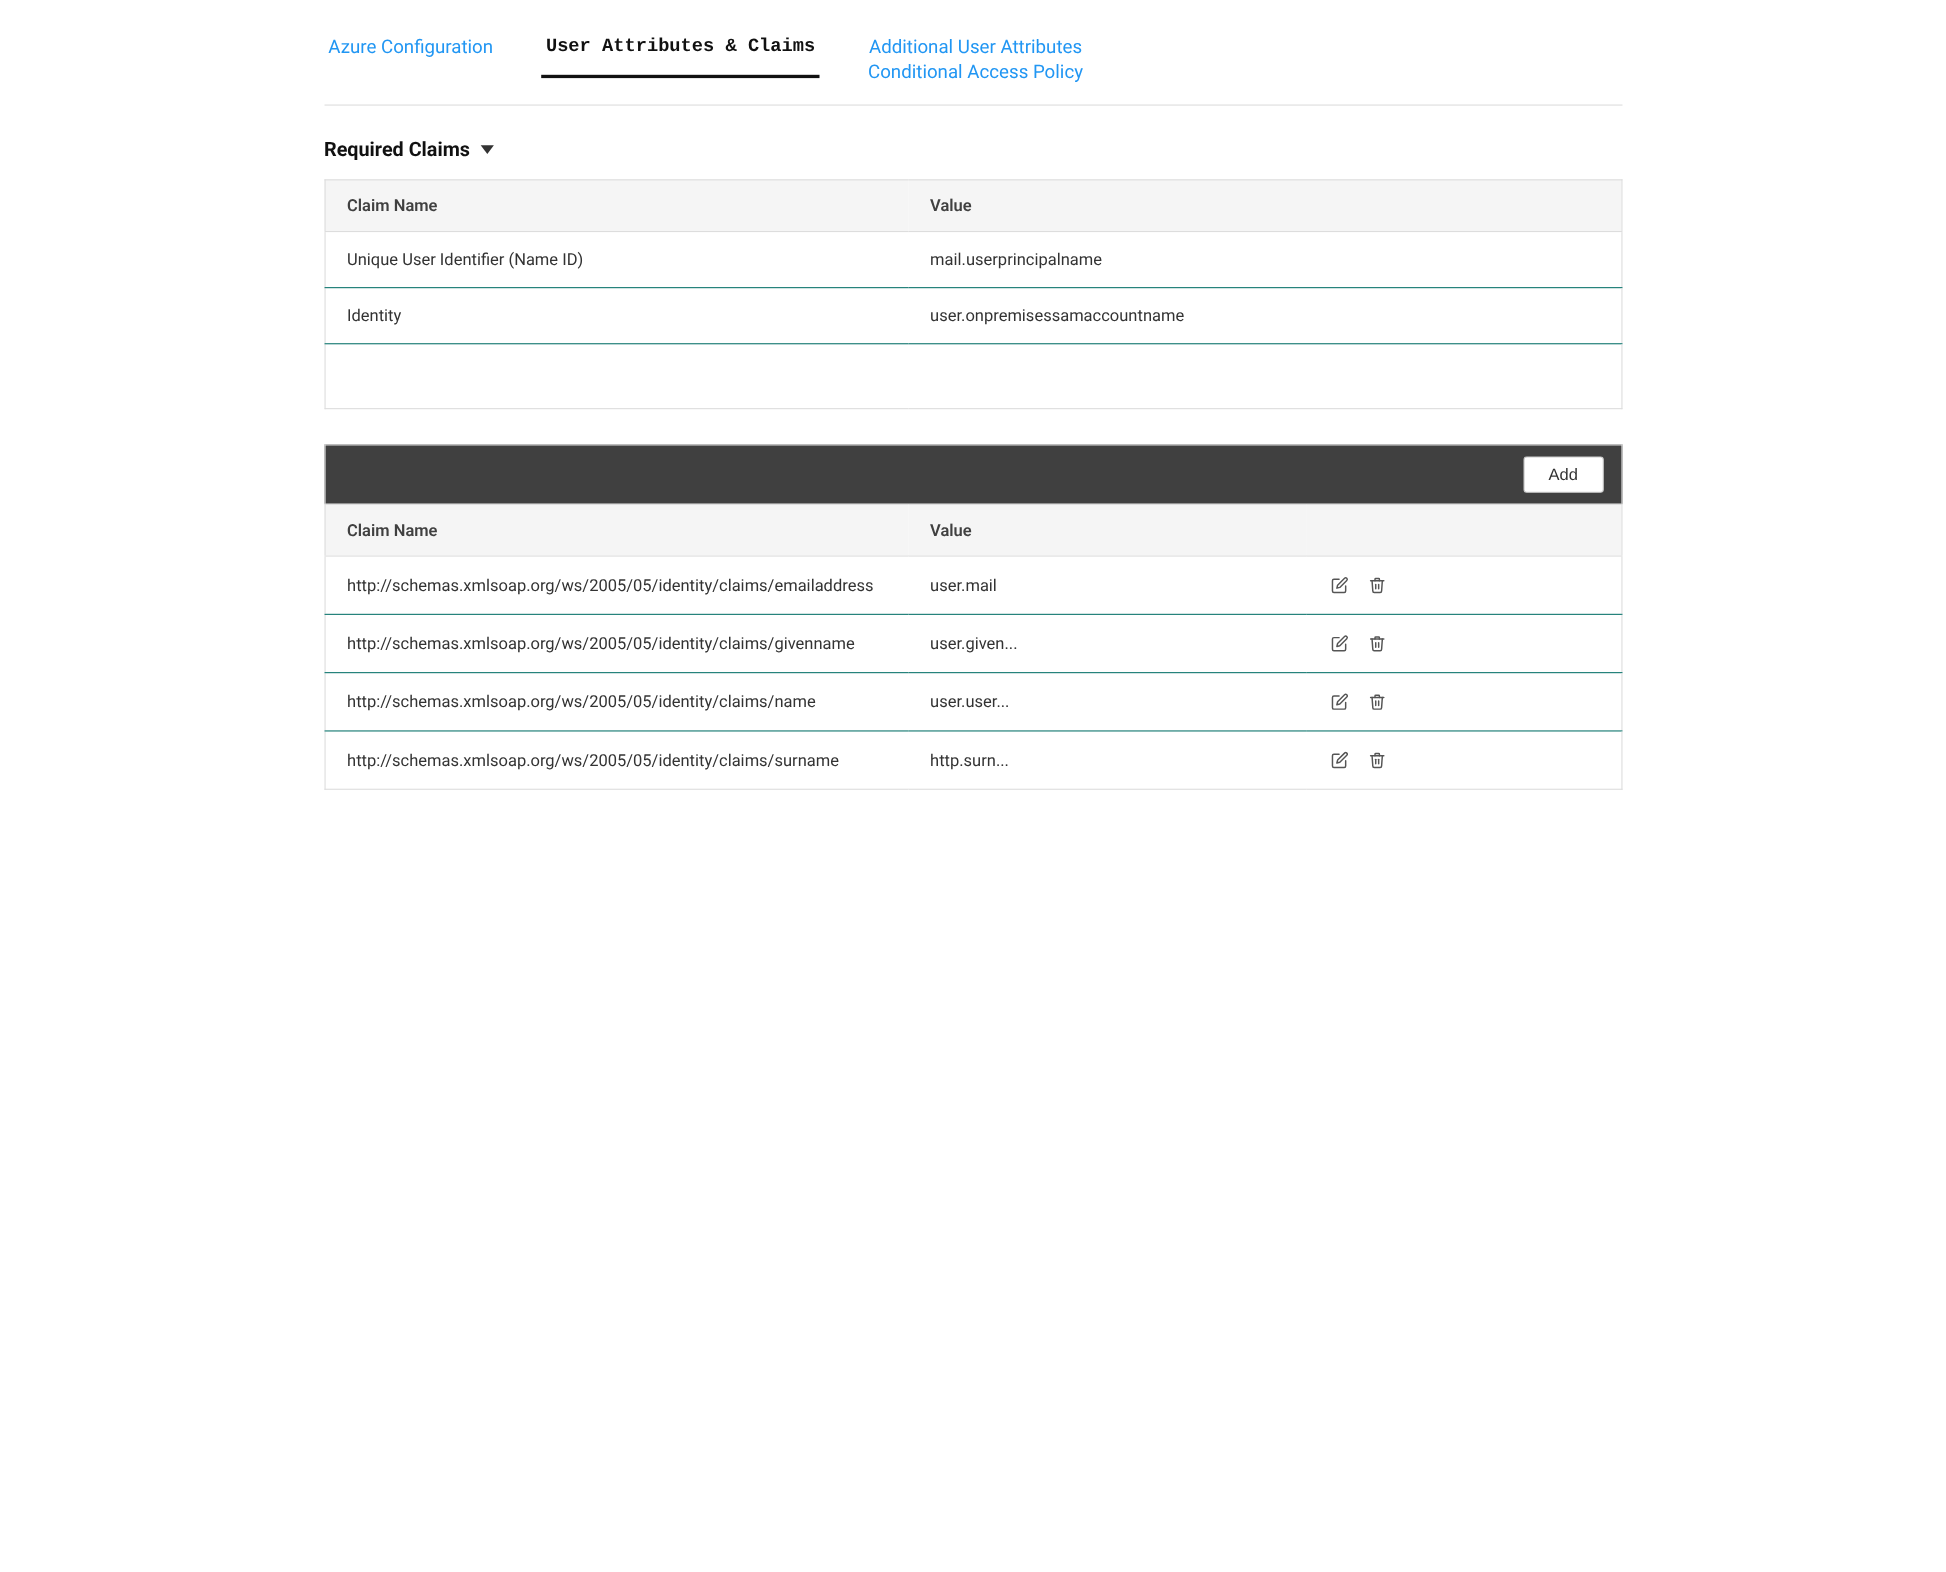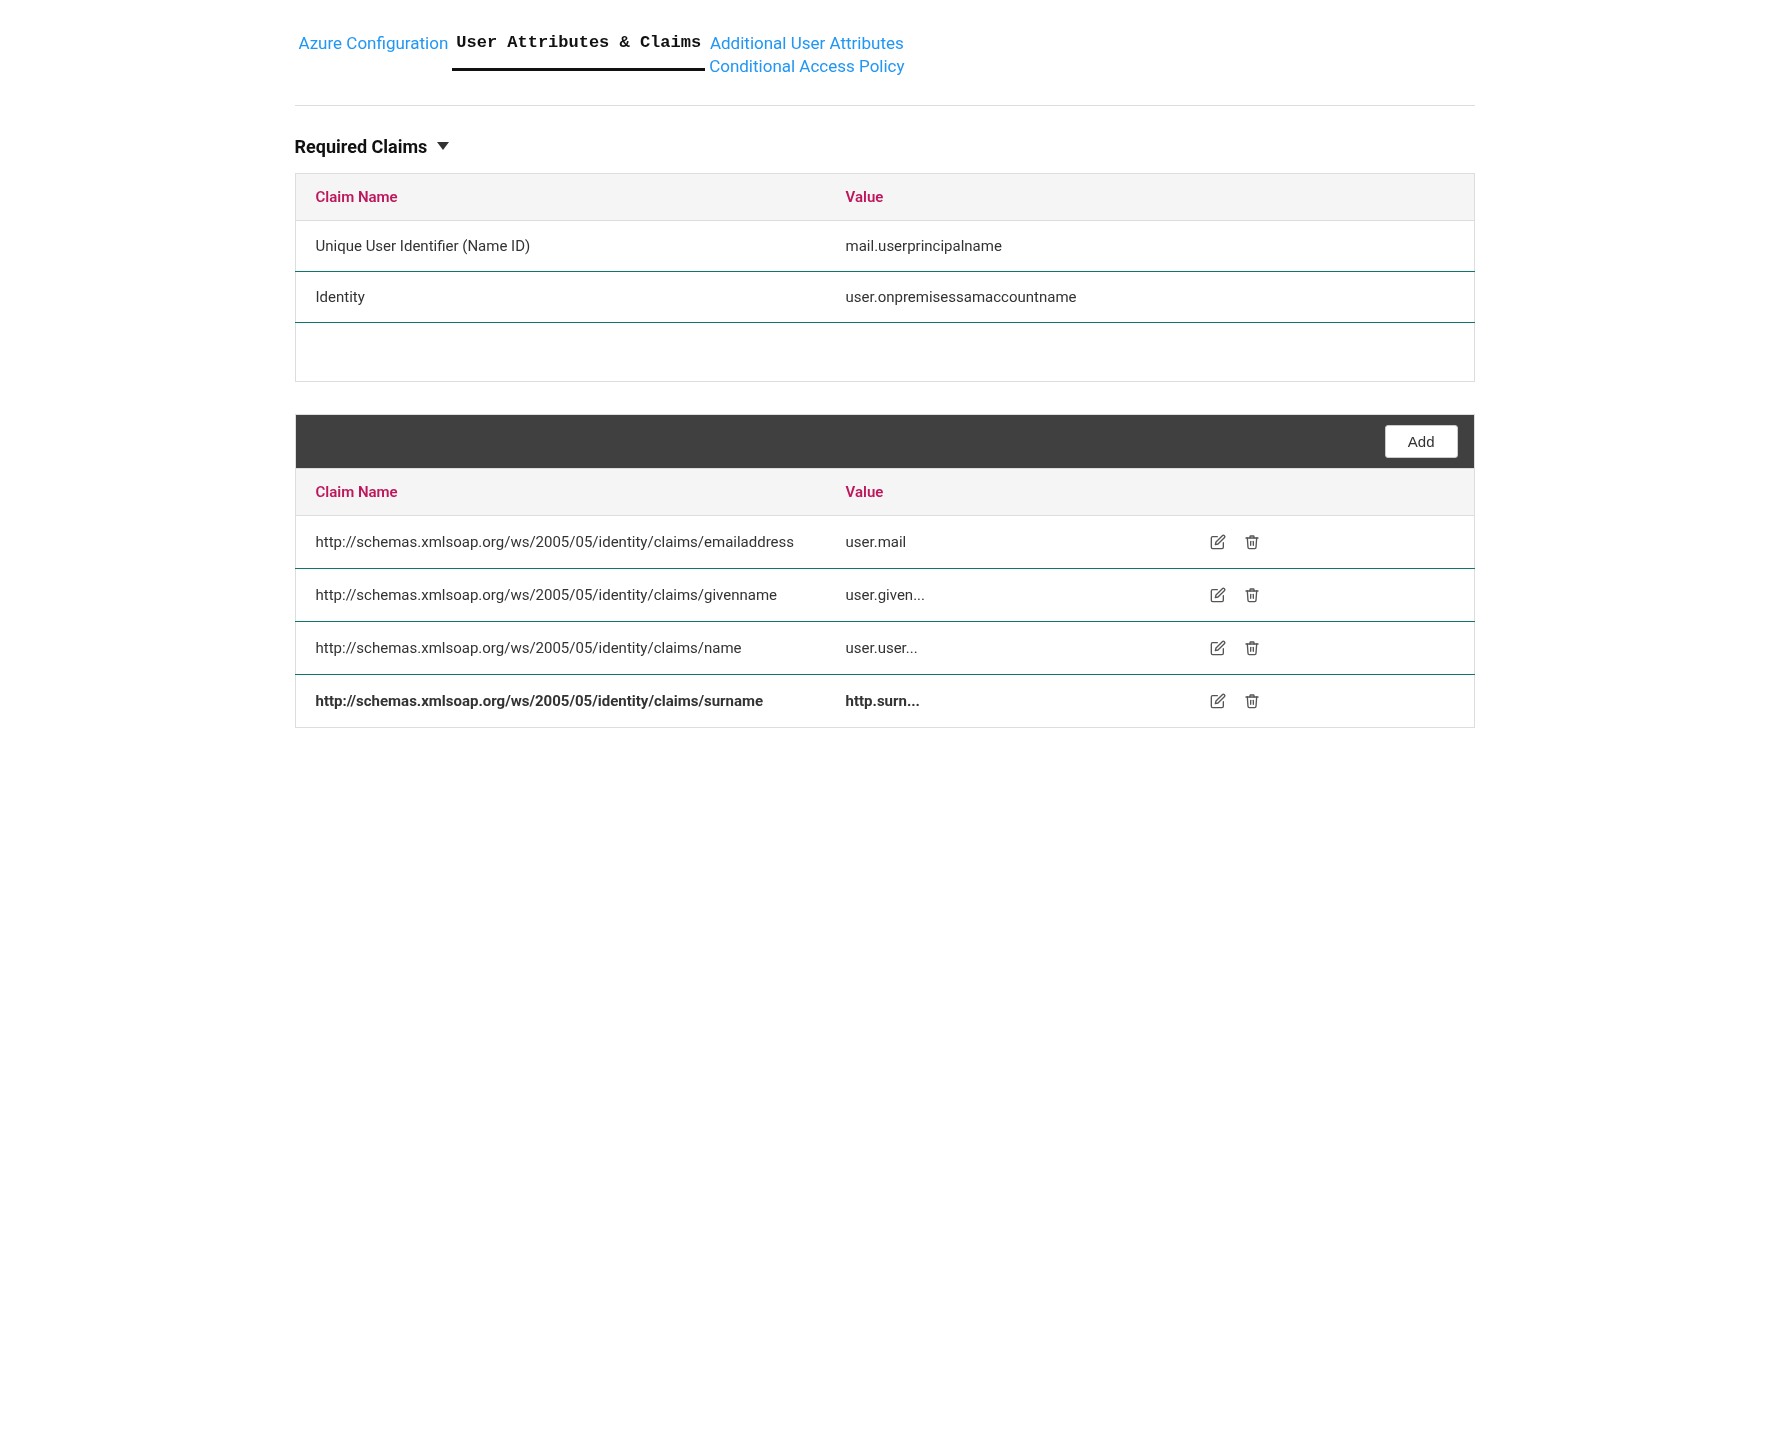--- a/index.html
+++ b/index.html
@@ -17,21 +17,22 @@
       margin: 0 auto;
       padding: 20px 30px;
     }
 
     
     .nav-tabs {
       display: flex;
       align-items: flex-start;
       border-bottom: 1px solid #ddd;
       margin-bottom: 30px;
-      padding-bottom: 10px;
+      gap: 40px;
+      padding-bottom: 0;
     }
 
     .nav-tab {
       padding: 12px 4px 14px;
       cursor: pointer;
       font-size: 17px;
       color: #2196f3;
       border-bottom: 3px solid transparent;
       text-decoration: none;
       white-space: nowrap;
@@ -82,34 +83,33 @@
 
     .claims-table thead tr {
       background: #f5f5f5;
     }
 
     .claims-table th {
       padding: 14px 20px;
       text-align: left;
       font-weight: 600;
       font-size: 15px;
-      color: #be185d;
+      color: #404040;
       border-bottom: 1px solid #ddd;
     }
 
     .claims-table td {
       padding: 16px 20px;
       border-bottom: 1px solid #0f766e;
       font-size: 15px;
       color: #333;
     }
 
     .claims-table tbody tr:last-child td {
       border-bottom: none;
-      font-weight: bold;
     }
 
     .claims-table tbody tr td:first-child {
       width: 45%;
     }
 
     
     .table-toolbar {
       background: #404040;
       padding: 10px 16px;

